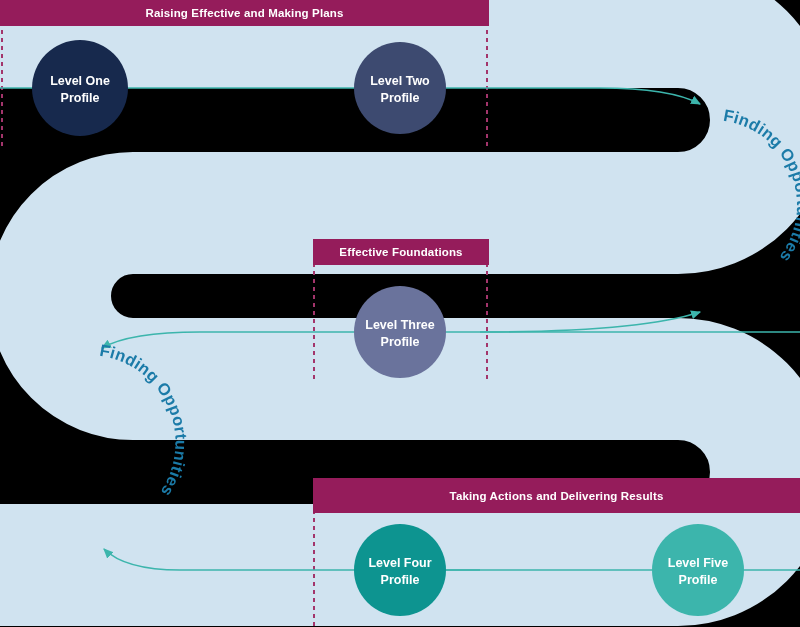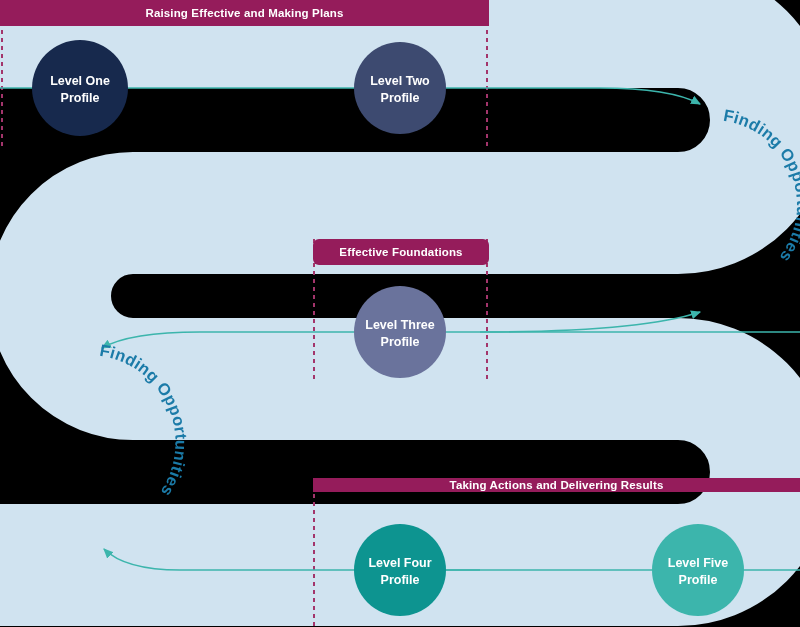--- a/index.html
+++ b/index.html
@@ -102,21 +102,21 @@
         <text class="node-label" x="698" y="584" text-anchor="middle">Profile</text>
       </g>
 
     </g>
   </svg>
 
   <div class="banner" style="left:0px;top:0px;width:489px;height:26px;">
     <span>Raising Effective and Making Plans</span>
   </div>
 
-  <div class="banner" style="left:313px;top:239px;width:176px;height:26px;border-radius:6px;">
+  <div class="banner" style="left:313px;top:239px;width:176px;height:26px;">
     <span>Effective Foundations</span>
   </div>
 
-  <div class="banner" style="left:313px;top:478px;width:487px;height:14px;">
+  <div class="banner" style="left:313px;top:478px;width:487px;height:35px;">
     <span>Taking Actions and Delivering Results</span>
   </div>
 
 </div>
 
 </body></html>

